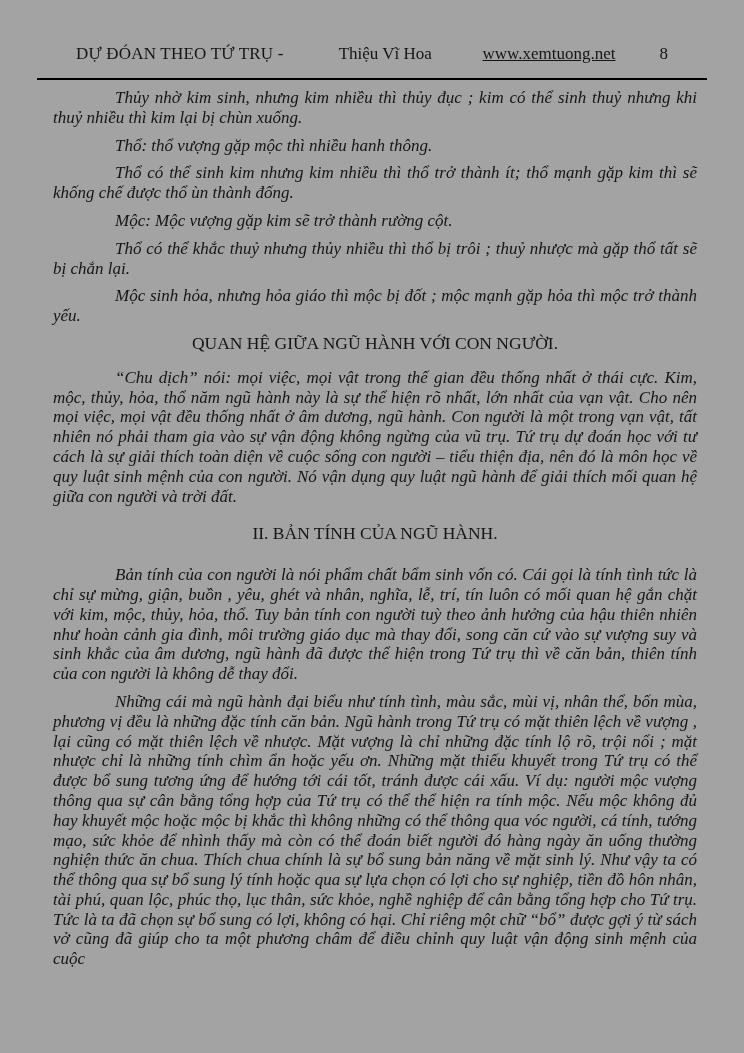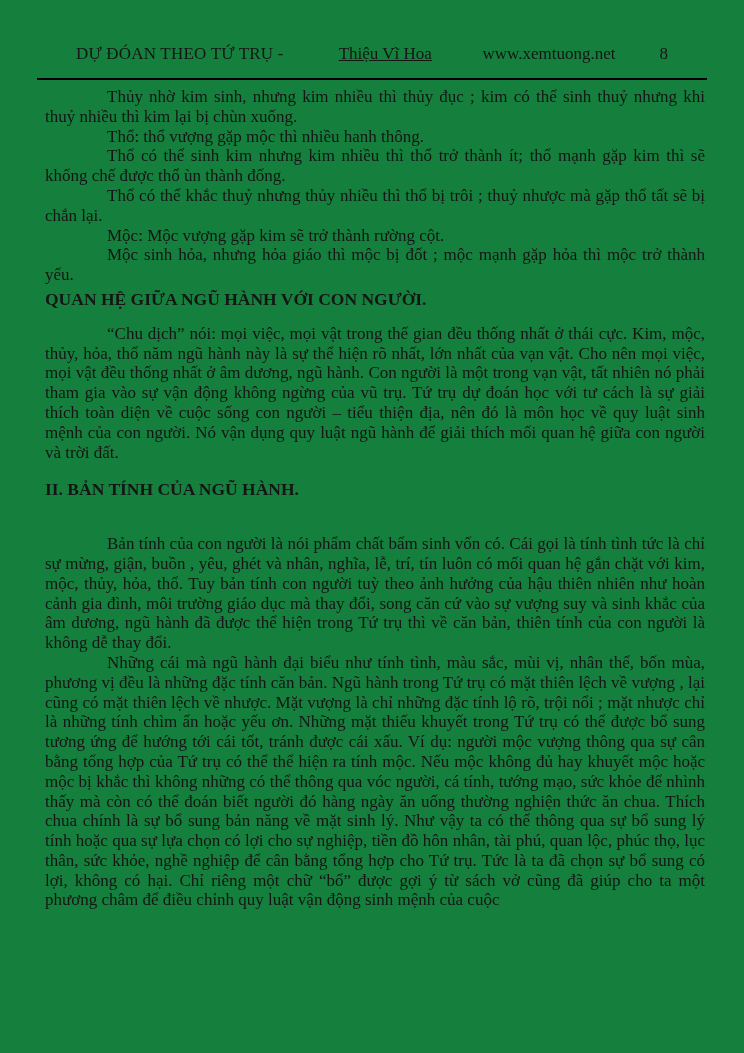--- a/index.html
+++ b/index.html
@@ -4,63 +4,64 @@
 <style>
   html, body {
     margin: 0;
     padding: 0;
     background: #fdfdfc;
   }
   .page {
     position: relative;
     width: 744px;
     height: 1053px;
-    background: #15803d;
+    background: #a3a3a3;
     color: #151515;
     font-family: "Liberation Serif", "DejaVu Serif", serif;
     overflow: hidden;
     box-sizing: border-box;
   }
   .header {
     display: flex;
     align-items: baseline;
     padding: 44px 76px 0 76px;
     font-size: 17px;
     line-height: 20px;
     white-space: nowrap;
   }
   .h-title { letter-spacing: 0.2px; }
-  .h-author { margin-left: 55px; text-decoration: underline; }
+  .h-author { margin-left: 55px; }
   .h-right { margin-left: auto; display: inline-flex; align-items: baseline; }
-  .h-site { }
+  .h-site { text-decoration: underline; }
   .h-page { margin-left: 44px; }
   .rule {
     border: none;
     border-top: 2px solid #000;
     margin: 14px 37px 0 37px;
     height: 0;
   }
   .content {
     margin: 7px 39px 0 45px;
     font-size: 17px;
     line-height: 19.8px;
     text-align: justify;
   }
   .para {
-    margin: 0;
+    margin: 8px;
     text-indent: 62px;
+    font-style: italic;
   }
   .heading {
     font-size: 17.5px;
-    font-weight: bold;
-    text-align: left;
+    font-weight: normal;
+    text-align: center;
     text-indent: 0;
   }
   .heading-1 { margin: 5px 0 14px 0; }
-  .heading-2 { margin: 18px 0 34px 0; }
+  .heading-2 { margin: 18px 0 21px 0; }
 </style>
 </head>
 <body>
 
 <div class="page">
 
   <div class="header">
     <span class="h-title">DỰ ĐÓAN THEO TỨ TRỤ -</span>
     <span class="h-author">Thiệu Vĩ  Hoa</span>
     <span class="h-right">
@@ -68,22 +69,22 @@
       <span class="h-page">8</span>
     </span>
   </div>
 
   <div class="rule"></div>
 
   <div class="content">
     <p class="para">Thủy nhờ kim sinh, nhưng kim nhiều thì thủy đục ; kim có thể sinh thuỷ nhưng khi thuỷ nhiều thì kim lại bị chùn xuống.</p>
     <p class="para">Thổ: thổ vượng gặp mộc thì nhiều hanh thông.</p>
     <p class="para">Thổ có thể sinh kim nhưng kim nhiều thì thổ trở thành ít; thổ mạnh gặp kim thì sẽ khống chế được thổ ùn thành đống.</p>
+    <p class="para">Mộc: Mộc vượng gặp kim sẽ trở thành rường cột.</p>
     <p class="para">Thổ có thể khắc thuỷ nhưng thủy nhiều thì thổ bị trôi ; thuỷ nhược mà gặp thổ tất sẽ bị chắn lại.</p>
-    <p class="para">Mộc: Mộc vượng gặp kim sẽ trở thành rường cột.</p>
     <p class="para">Mộc sinh hỏa, nhưng hỏa giáo thì mộc bị đốt ; mộc mạnh gặp hỏa thì mộc trở thành yếu.</p>
     <h2 class="heading heading-1">QUAN HỆ GIỮA NGŨ HÀNH VỚI CON NGƯỜI.</h2>
     <p class="para">“Chu dịch” nói: mọi việc, mọi vật trong thế gian đều thống nhất ở thái cực. Kim, mộc, thủy, hỏa, thổ năm ngũ hành này là sự thể hiện rõ nhất, lớn nhất của vạn vật. Cho nên mọi việc, mọi vật đều thống nhất ở âm dương, ngũ hành. Con người là một trong vạn vật, tất nhiên nó phải tham gia vào sự vận động không ngừng của vũ trụ. Tứ trụ dự đoán học với tư cách là sự giải thích toàn diện về cuộc sống con người – tiểu thiện địa, nên đó là môn học về quy luật sinh mệnh của con người. Nó vận dụng quy luật ngũ hành để giải thích mối quan hệ giữa con người và trời đất.</p>
     <h2 class="heading heading-2">II. BẢN TÍNH CỦA NGŨ HÀNH.</h2>
     <p class="para">Bản tính của con người là nói phẩm chất bẩm sinh vốn có. Cái gọi là tính tình tức là chỉ sự mừng, giận, buồn , yêu, ghét và nhân, nghĩa, lễ, trí, tín luôn có mối quan hệ gắn chặt với kim, mộc, thủy, hỏa, thổ. Tuy bản tính con người tuỳ theo ảnh hưởng của hậu thiên nhiên như hoàn cảnh gia đình, môi trường giáo dục mà thay đổi, song căn cứ vào sự vượng suy và sinh khắc của âm dương, ngũ hành đã được thể hiện trong Tứ trụ thì về căn bản, thiên tính của con người là không dễ thay đổi.</p>
     <p class="para">Những cái mà ngũ hành đại biểu như tính tình, màu sắc, mùi vị, nhân thể, bốn mùa, phương vị đều là những đặc tính căn bản. Ngũ hành trong Tứ trụ có mặt thiên lệch về vượng , lại cũng có mặt thiên lệch về nhược. Mặt vượng là chỉ những đặc tính lộ rõ, trội nổi ; mặt nhược chỉ là những tính chìm ẩn hoặc yếu ơn. Những mặt thiếu khuyết trong Tứ trụ có thể được bổ sung tương ứng để hướng tới cái tốt, tránh được cái xấu. Ví dụ: người mộc vượng thông qua sự cân bằng tổng hợp của Tứ trụ có thể thể hiện ra tính mộc. Nếu mộc không đủ hay khuyết mộc hoặc mộc bị khắc thì không những có thể thông qua vóc người, cá tính, tướng mạo, sức khỏe để nhình thấy mà còn có thể đoán biết người đó hàng ngày ăn uống thường nghiện thức ăn chua. Thích chua chính là sự bổ sung bản năng về mặt sinh lý. Như vậy ta có thể thông qua sự bổ sung lý tính hoặc qua sự lựa chọn có lợi cho sự nghiệp, tiền đồ hôn nhân, tài phú, quan lộc, phúc thọ, lục thân, sức khỏe, nghề nghiệp để cân bằng tổng hợp cho Tứ trụ. Tức là ta đã chọn sự bổ sung có lợi, không có hại. Chỉ riêng một chữ “bổ” được gợi ý từ sách vở cũng đã giúp cho ta một phương châm để điều chỉnh quy luật vận động sinh mệnh của cuộc</p>
   </div>
 
 </div>
 

